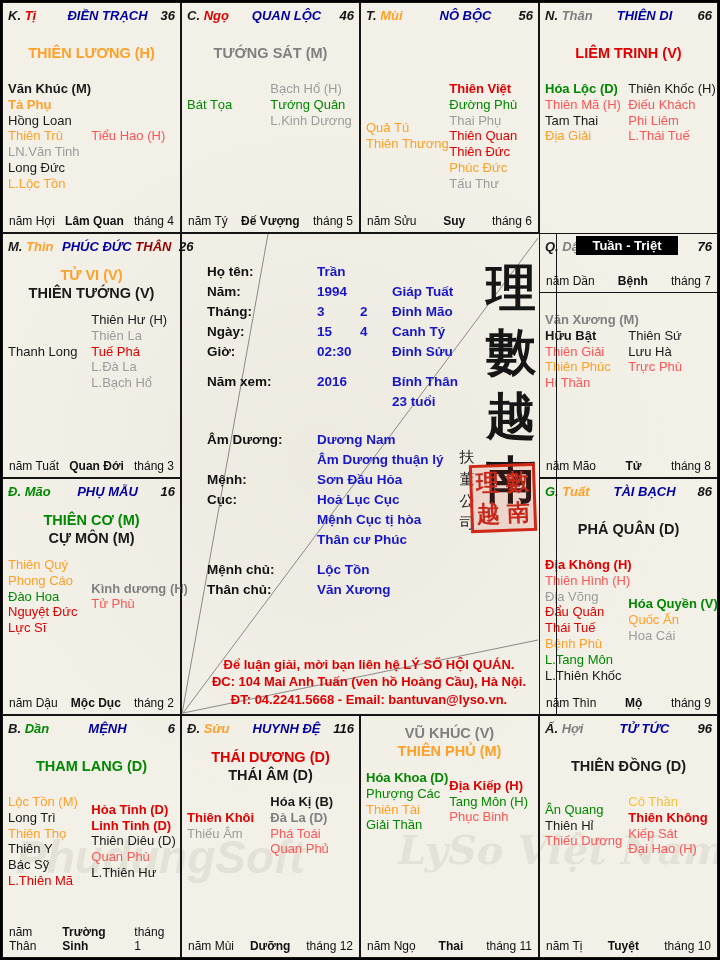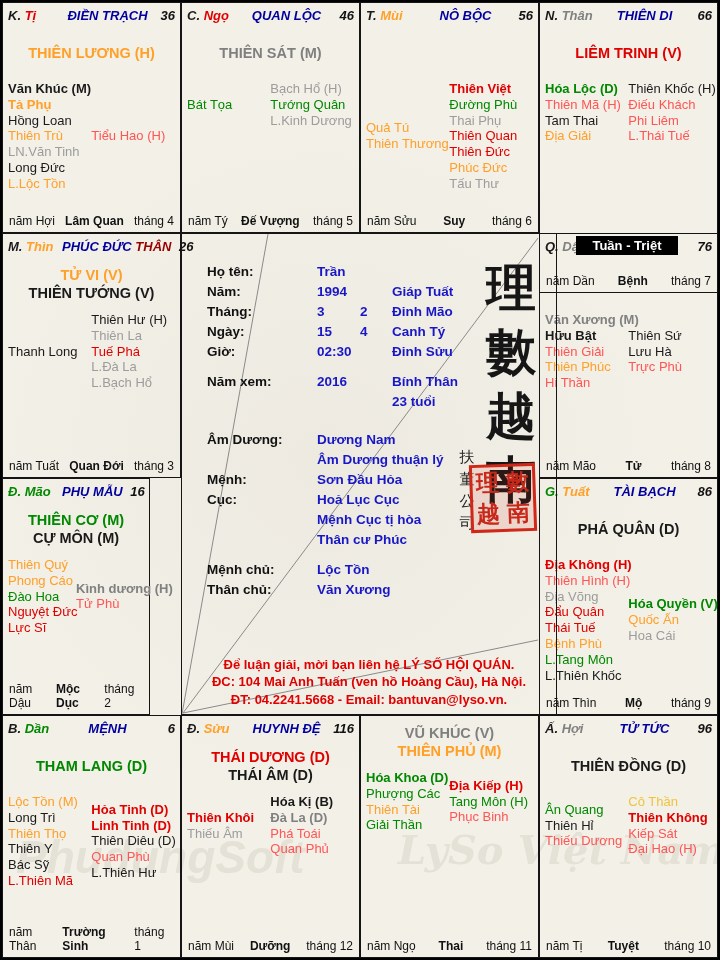--- a/index.html
+++ b/index.html
@@ -89,21 +89,21 @@
         <span>tháng 4</span>
       </div>
     </div>
   <div class="palace" style="left:179px;top:0;width:179px;height:231px;">
       <div class="phead">
         <span class="bgrp"><span class="stem" style="color:#1A1A1A">C.</span> <span class="branch b" style="color:#E00000">Ngọ</span></span>
         <span class="pname">QUAN LỘC</span>
         <span class="pnum">46</span>
       </div>
       <div class="mains">
-        <div class="mainstar" style="color:#808080">THIÊN SÁT (M)</div>
+        <div class="mainstar" style="color:#808080">TƯỚNG SÁT (M)</div>
       </div>
       <div class="slists">
         <div class="scol">
           <div class="star" style="color:#008800">Bát Tọa</div>
         </div>
         <div class="scol">
           <div class="star" style="color:#9C9C9C">Bạch Hổ (H)</div>
           <div class="star" style="color:#008800">Tướng Quân</div>
           <div class="star" style="color:#9C9C9C">L.Kinh Dương</div>
         </div>
@@ -219,21 +219,21 @@
           <div class="star" style="color:#1A1A1A">Lưu Hà</div>
           <div class="star" style="color:#FF5555">Trực Phù</div>
         </div>
       </div>
       <div class="pfoot">
         <span>năm Mão</span>
         <span class="cyc">Tử</span>
         <span>tháng 8</span>
       </div>
     </div>
-  <div class="palace" style="left:0;top:476px;width:148px;height:237px;">
+  <div class="palace" style="left:0;top:476px;width:179px;height:237px;">
       <div class="phead">
         <span class="bgrp"><span class="stem" style="color:#008800">Đ.</span> <span class="branch b" style="color:#008800">Mão</span></span>
         <span class="pname">PHỤ MẪU</span>
         <span class="pnum">16</span>
       </div>
       <div class="mains">
         <div class="mainstar" style="color:#008800">THIÊN CƠ (M)</div>
         <div class="mainstar" style="color:#1A1A1A">CỰ MÔN (M)</div>
       </div>
       <div class="slists">

